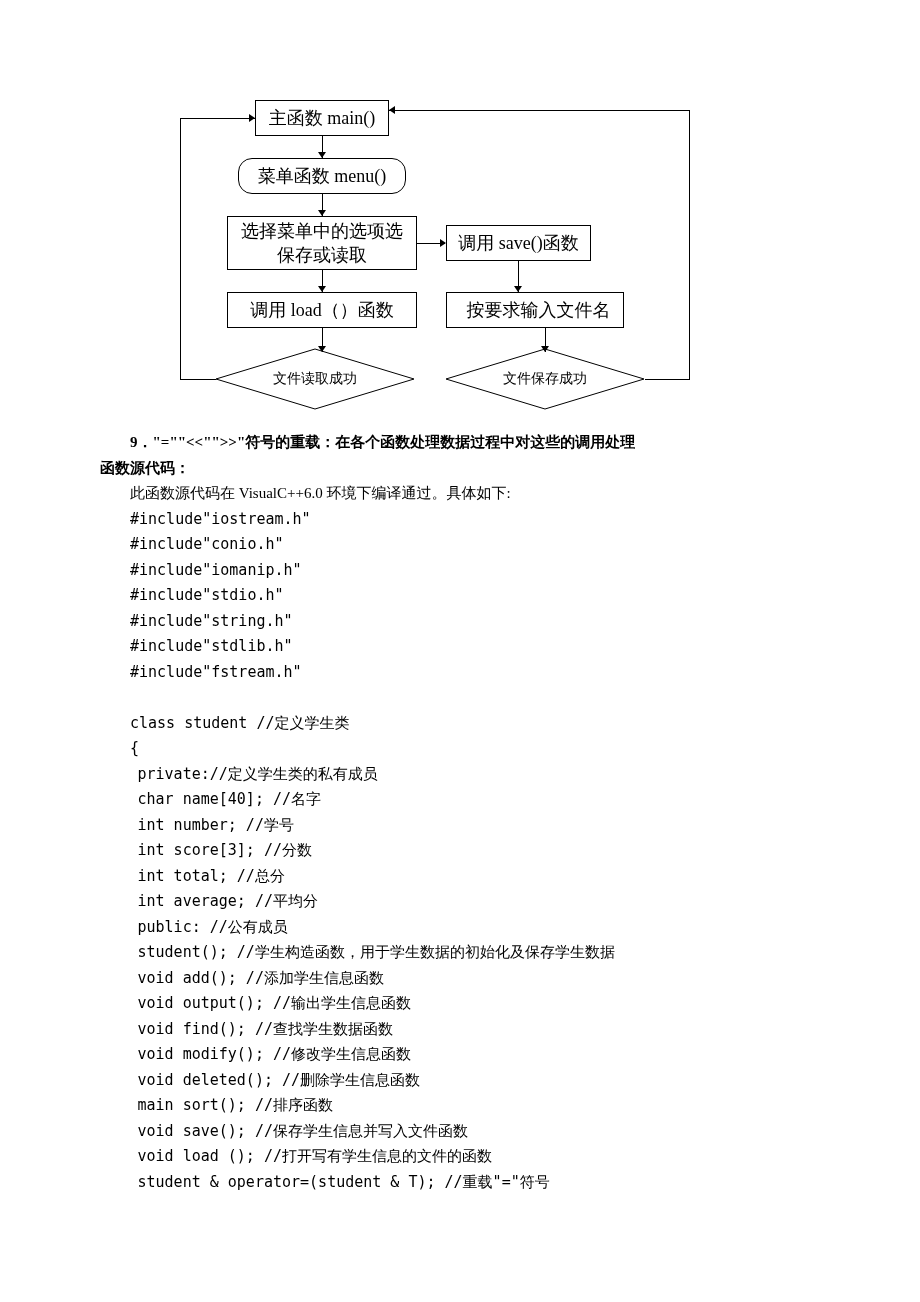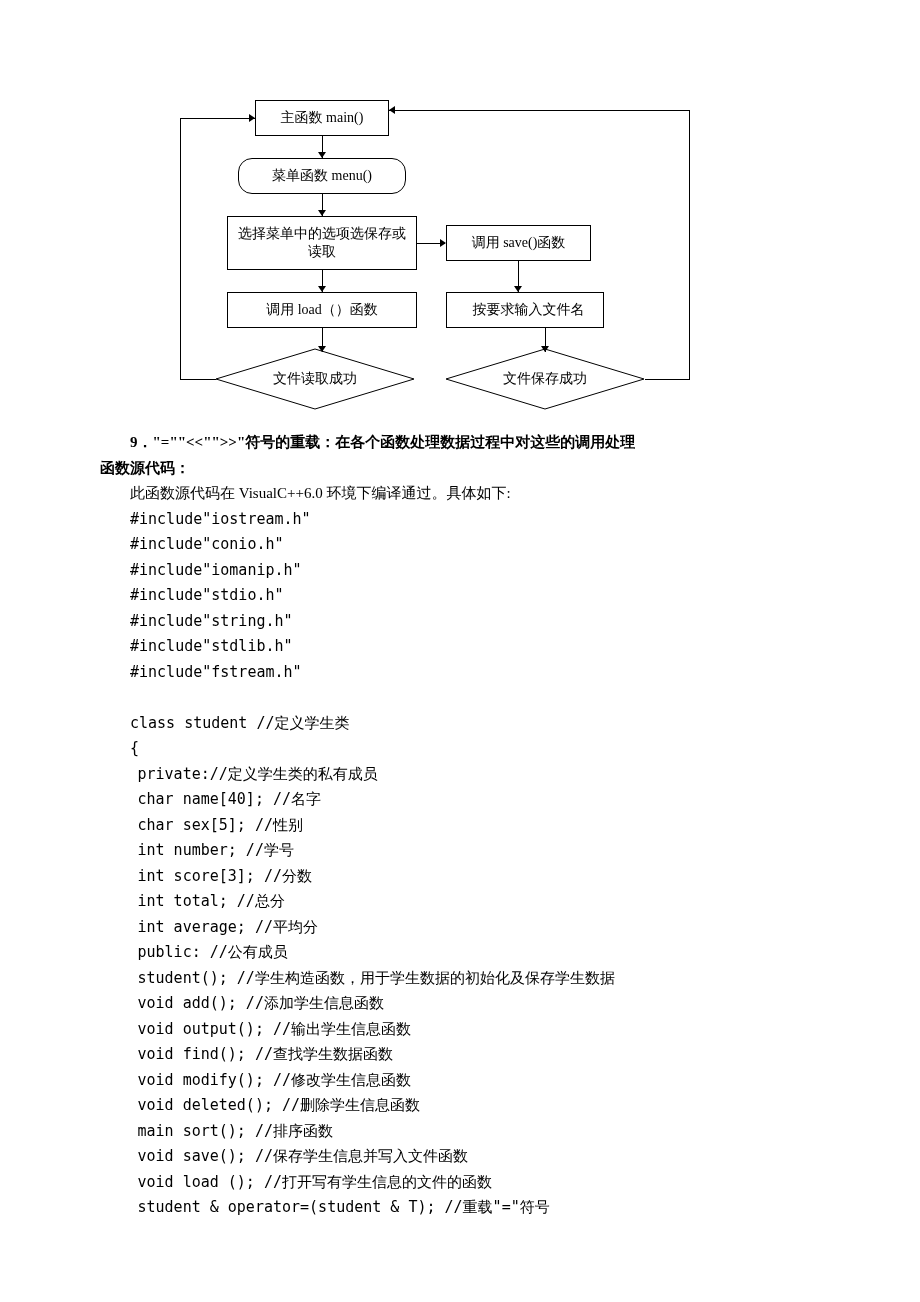--- a/index.html
+++ b/index.html
@@ -17,21 +17,21 @@
   .flowchart {
     width: 720px;
     height: 310px;
     position: relative;
     margin-bottom: 20px;
   }
   .fc-box {
     position: absolute;
     border: 1px solid #000;
     background: #fff;
-    font-size: 14px;
+    font-size: 18px;
     display: flex;
     align-items: center;
     justify-content: center;
     text-align: center;
     padding: 6px 8px;
     box-sizing: border-box;
     white-space: pre-line;
   }
   .fc-diamond {
     position: absolute;
@@ -89,21 +89,21 @@
 
 <div class="page">
 
   <div class="flowchart">
 
     <div class="fc-box" style="left:155px; top:0px; width:134px; height:36px;">主函数 main()</div>
     <div class="fc-box" style="left:138px; top:58px; width:168px; height:36px;border-radius:14px;">菜单函数 menu()</div>
     <div class="fc-box" style="left:127px; top:116px; width:190px; height:54px;">选择菜单中的选项选保存或读取</div>
     <div class="fc-box" style="left:346px; top:125px; width:145px; height:36px;">调用 save()函数</div>
     <div class="fc-box" style="left:127px; top:192px; width:190px; height:36px;">调用 load（）函数</div>
-    <div class="fc-box" style="left:346px; top:192px; width:158px; height:36px;padding-left:15px;">按要求输入文件名</div>
+    <div class="fc-box" style="left:346px; top:192px; width:178px; height:36px;padding-left:15px;">按要求输入文件名</div>
 
     <div class="fc-diamond" style="left:115px; top:248px; width:200px; height:62px;">
       <svg viewBox="0 0 200 62" preserveAspectRatio="none">
           <polygon points="100,1 199,31 100,61 1,31" fill="#fff" stroke="#000" stroke-width="1"></polygon>
         </svg>
       <div class="dt">文件读取成功</div>
     </div>
     <div class="fc-diamond" style="left:345px; top:248px; width:200px; height:62px;">
       <svg viewBox="0 0 200 62" preserveAspectRatio="none">
           <polygon points="100,1 199,31 100,61 1,31" fill="#fff" stroke="#000" stroke-width="1"></polygon>
@@ -155,21 +155,20 @@
       <div class="indent-1">#include"iomanip.h"</div>
       <div class="indent-1">#include"stdio.h"</div>
       <div class="indent-1">#include"string.h"</div>
       <div class="indent-1">#include"stdlib.h"</div>
       <div class="indent-1">#include"fstream.h"</div>
       <div class="indent-1">&nbsp;</div>
       <div class="indent-1">class student //定义学生类</div>
       <div class="indent-1">{</div>
       <div class="indent-2"> private://定义学生类的私有成员</div>
       <div class="indent-2"> char name[40]; //名字</div>
-      <div class="indent-2"> char sex[5]; //性别</div>
       <div class="indent-2"> int number; //学号</div>
       <div class="indent-2"> int score[3]; //分数</div>
       <div class="indent-2"> int total; //总分</div>
       <div class="indent-2"> int average; //平均分</div>
       <div class="indent-2"> public: //公有成员</div>
       <div class="indent-2"> student(); //学生构造函数，用于学生数据的初始化及保存学生数据</div>
       <div class="indent-2"> void add(); //添加学生信息函数</div>
       <div class="indent-2"> void output(); //输出学生信息函数</div>
       <div class="indent-2"> void find(); //查找学生数据函数</div>
       <div class="indent-2"> void modify(); //修改学生信息函数</div>

